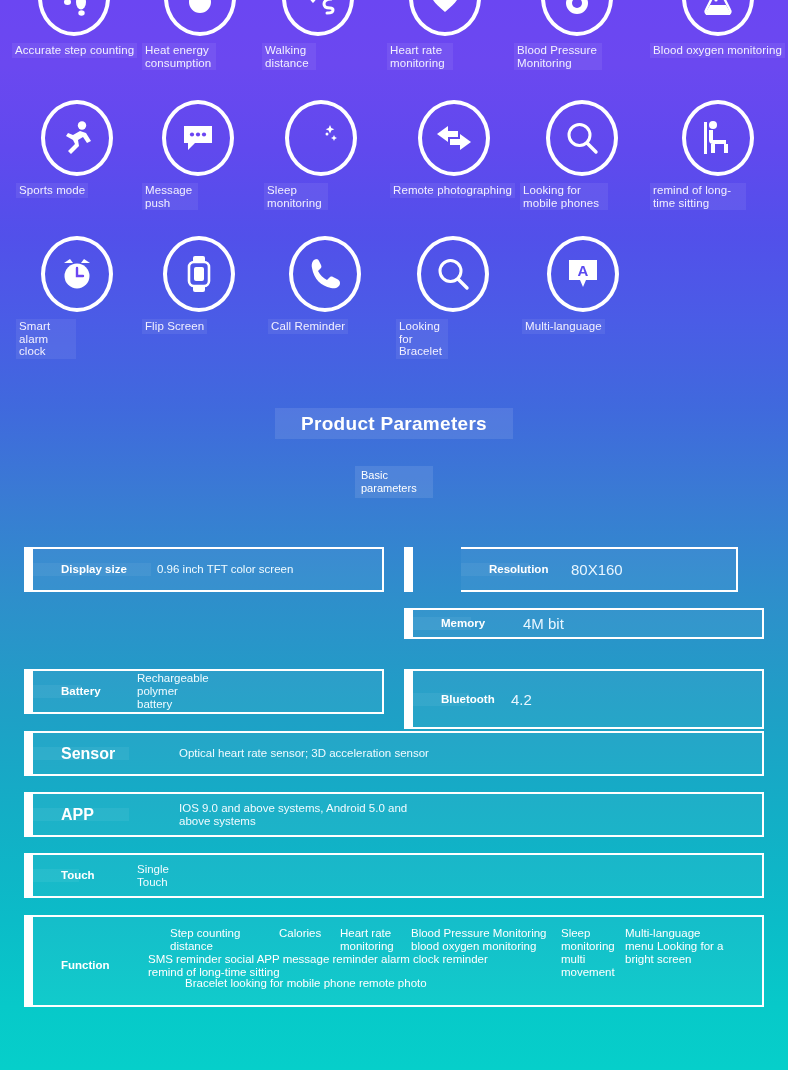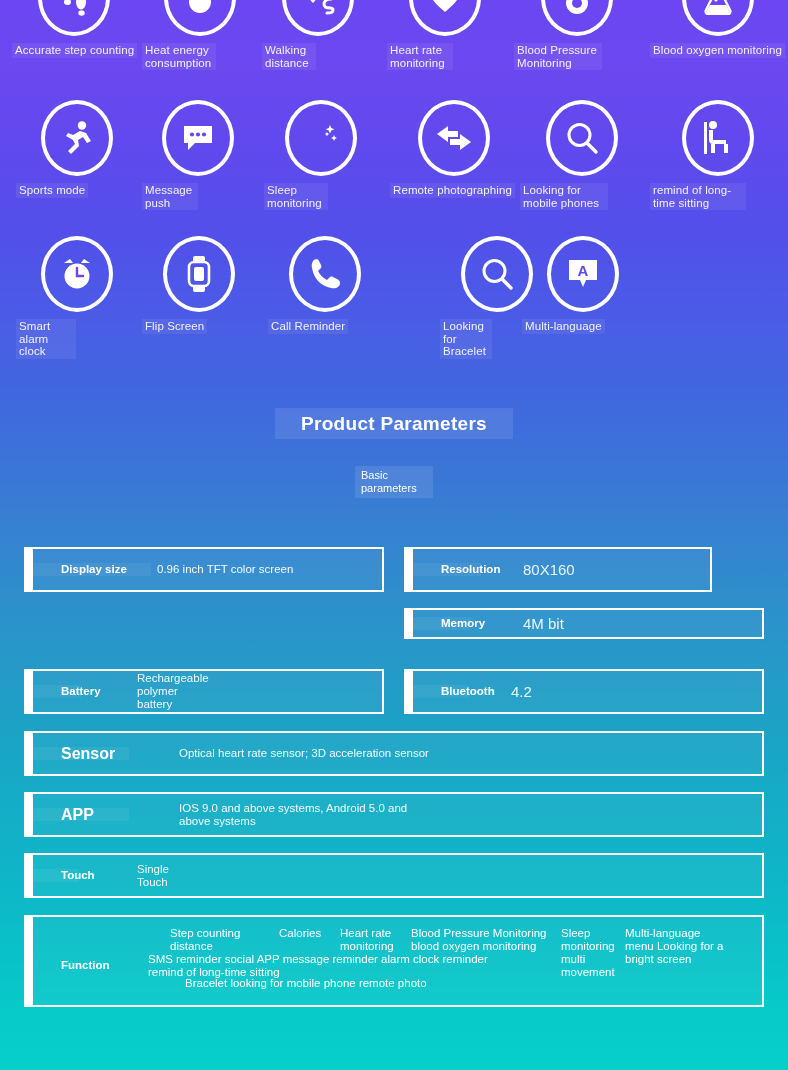--- a/index.html
+++ b/index.html
@@ -276,21 +276,21 @@
     <div class="icon-cell" style="left:266px; top:236px;">
       <div class="ic-wrap" style="width:118px;">
         <div class="circ">
           <svg width="32" height="34" viewBox="0 0 32 34">
               <path d="M8 2 C4 2 2 6 3 11 c2 11 9 18 19 20 5 1 9-1 9-5 0-2-1-3-3-4 l-4-2 c-2-1-3 0-4 1 l-2 2 c-4-2-7-5-9-9 l2-2 c1-1 2-2 1-4 l-2-4 c-1-2-2-2-4-2z" fill="#fff"></path>
             </svg>
         </div>
         <div class="ic-lab-wrap"><div class="ic-label nowrapline">Call Reminder</div></div>
       </div>
     </div>
-    <div class="icon-cell" style="left:394px; top:236px;margin-left:44px;">
+    <div class="icon-cell" style="left:394px; top:236px;">
       <div class="ic-wrap" style="width:118px;">
         <div class="circ">
           <svg width="34" height="34" viewBox="0 0 34 34">
               <circle cx="14.5" cy="14" r="10.5" fill="none" stroke="#fff" stroke-width="3"></circle>
               <path d="M22 22 L31 31" stroke="#fff" stroke-width="3.4" stroke-linecap="round"></path>
             </svg>
         </div>
         <div class="ic-lab-wrap"><div class="ic-label" style="width:52px;">Looking for Bracelet</div></div>
       </div>
     </div>
@@ -315,21 +315,21 @@
   </div>
 
   <div class="spec" style="left:24px; top:547px; width:360px; height:45px;">
     <div class="bar"></div>
     <div class="box">
       <div class="lab" style="width:118px;">Display size</div>
       <div class="val" style="width:150px; flex:0 0 150px;">0.96 inch TFT color screen</div>
     </div>
   </div>
 
-  <div class="spec" style="left:404px; top:547px; width:308px; height:45px;">
+  <div class="spec" style="left:404px; top:547px; width:334px; height:45px;gap:48px;">
     <div class="bar"></div>
     <div class="box">
       <div class="lab" style="width:68px;">Resolution</div>
       <div class="val lg" style="padding-left:42px;">80X160</div>
     </div>
   </div>
 
 
   <div class="spec" style="left:404px; top:608px; width:360px; height:31px;">
     <div class="bar"></div>
@@ -340,21 +340,21 @@
   </div>
 
   <div class="spec" style="left:24px; top:669px; width:360px; height:45px;">
     <div class="bar"></div>
     <div class="box">
       <div class="lab" style="width:48px;">Battery</div>
       <div class="val" style="padding-left:56px; width:130px; flex:0 0 130px;">Rechargeable polymer battery</div>
     </div>
   </div>
 
-  <div class="spec" style="left:404px; top:669px; width:360px; height:45px;">
+  <div class="spec" style="left:404px; top:669px; width:360px; height:60px;">
     <div class="bar"></div>
     <div class="box">
       <div class="lab" style="width:56px;">Bluetooth</div>
       <div class="val lg" style="padding-left:42px;">4.2</div>
     </div>
   </div>
 
   <div class="spec" style="left:24px; top:731px; width:740px; height:45px;">
     <div class="bar"></div>
     <div class="box">

